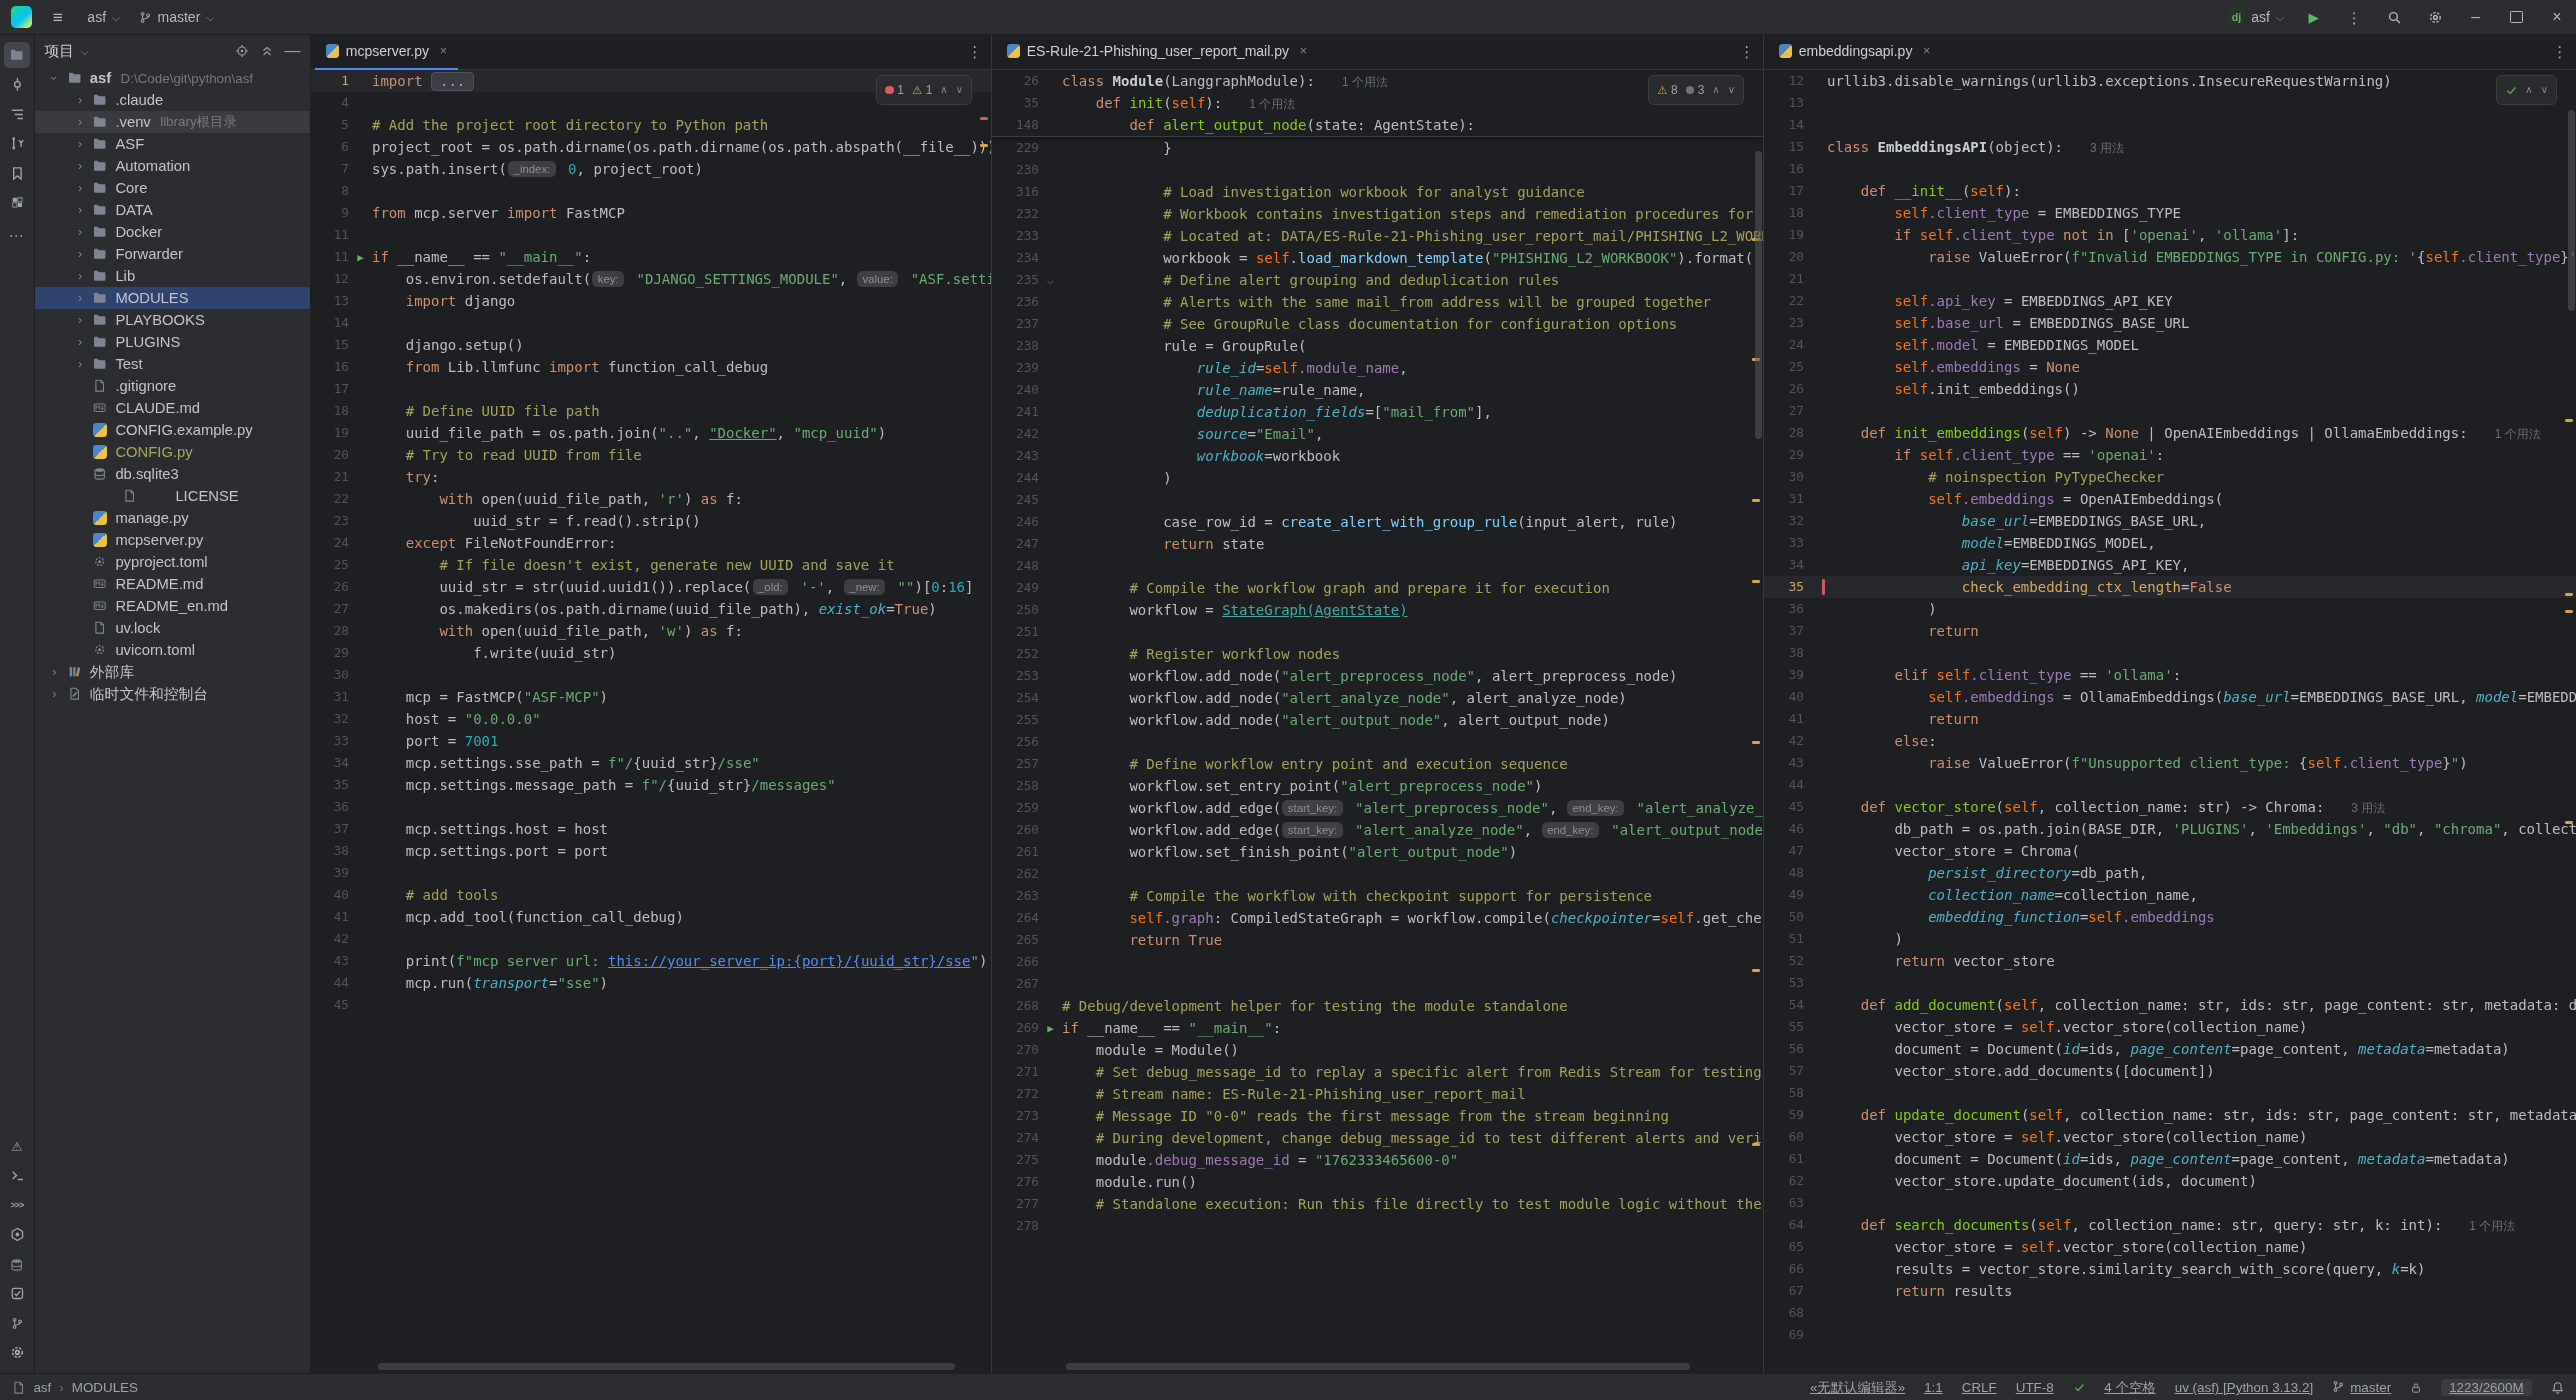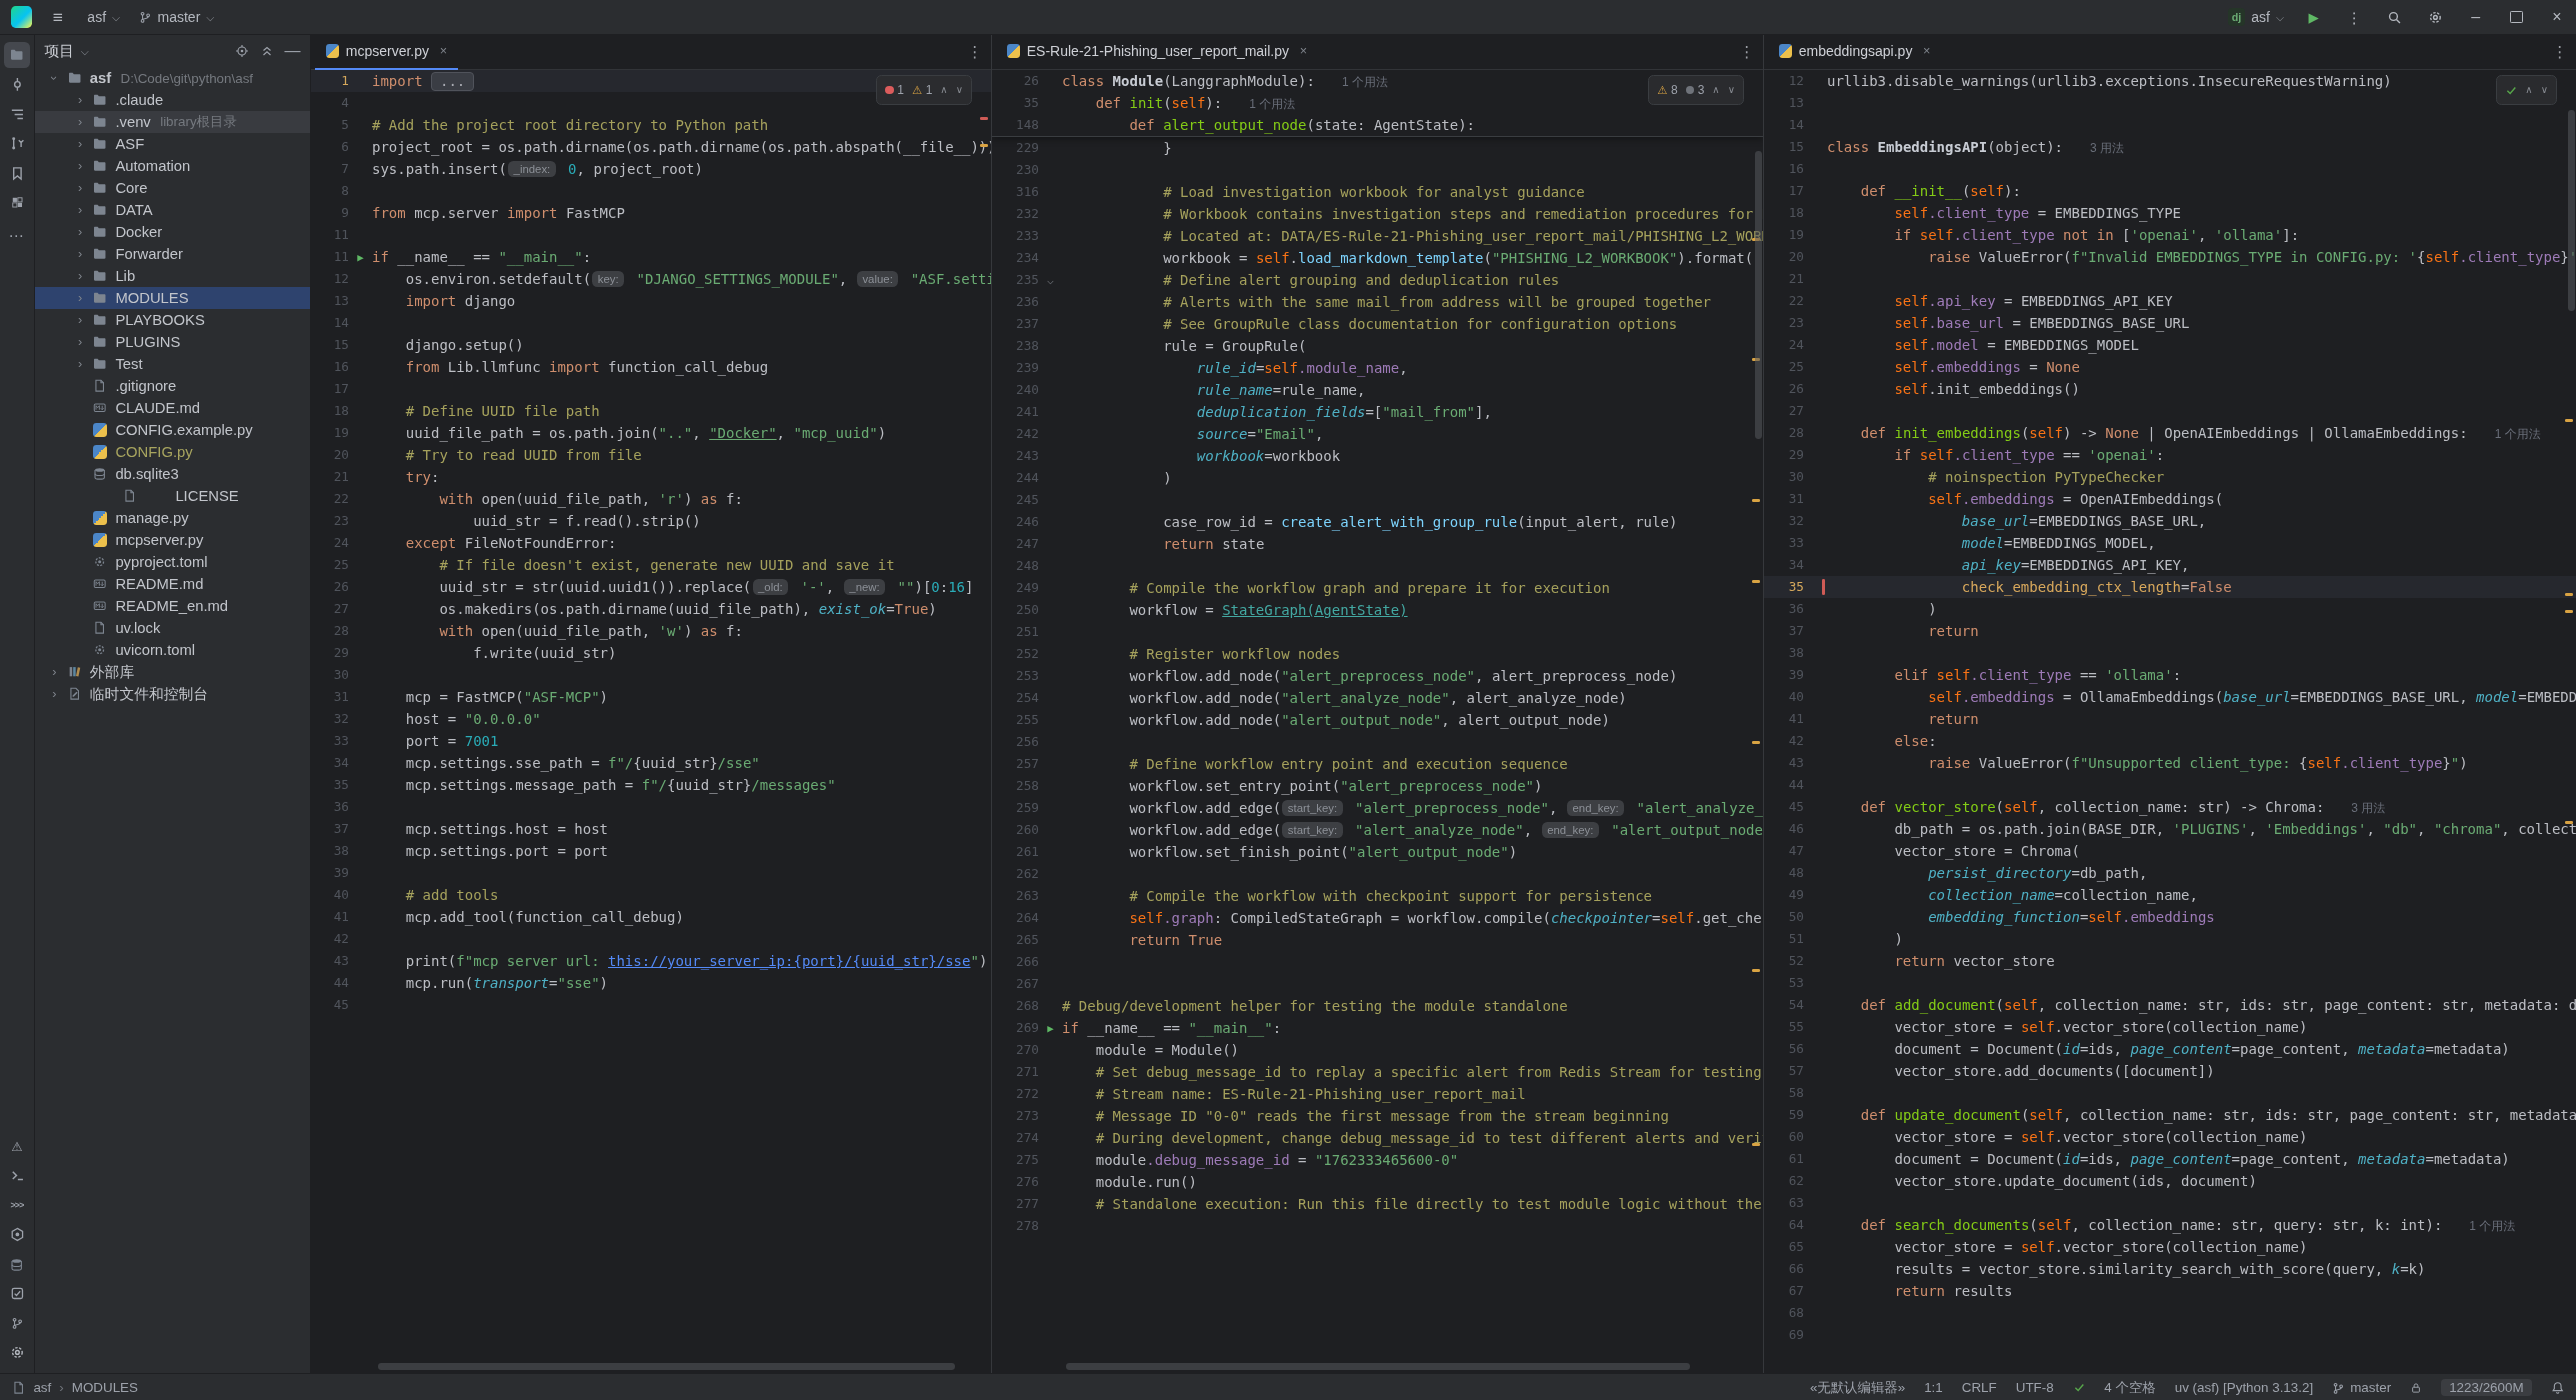--- a/index.html
+++ b/index.html
@@ -89,21 +89,21 @@
   .wchev{color:#868a91;font-size:10px;}
   .tick{position:absolute;right:3.4px;width:7.4px;height:3.4px;border-radius:1.3px;z-index:5;}
   .vthumb{position:absolute;right:1.3px;width:6.7px;background:#55585c;opacity:.55;border-radius:3.4px;z-index:5;}
   .hthumb{position:absolute;bottom:3.4px;height:6.7px;background:#55585c;opacity:.55;border-radius:3.4px;z-index:5;}
 
   
   #statusbar{height:27px;background:#2b2d30;border-top:0.7px solid #1e1f22;display:flex;align-items:center;
     justify-content:space-between;padding:0 12px;font-size:13.4px;color:#9da2ab;flex:none;}
   #sb-left{display:flex;align-items:center;gap:8px;}
   #sb-right{display:flex;align-items:center;gap:19px;}
-  .sbitem{display:flex;align-items:flex-end;gap:5.4px;}
+  .sbitem{display:flex;align-items:flex-start;gap:5.4px;text-decoration:underline;}
   .pill{background:#3b3d41;border-radius:4px;padding:1.3px 8px;}
   .bsep{color:#6f737a;}
 </style>
 </head>
 <body>
 
 <div id="app">
 
   <header id="titlebar">
     <div class="logo"></div>

